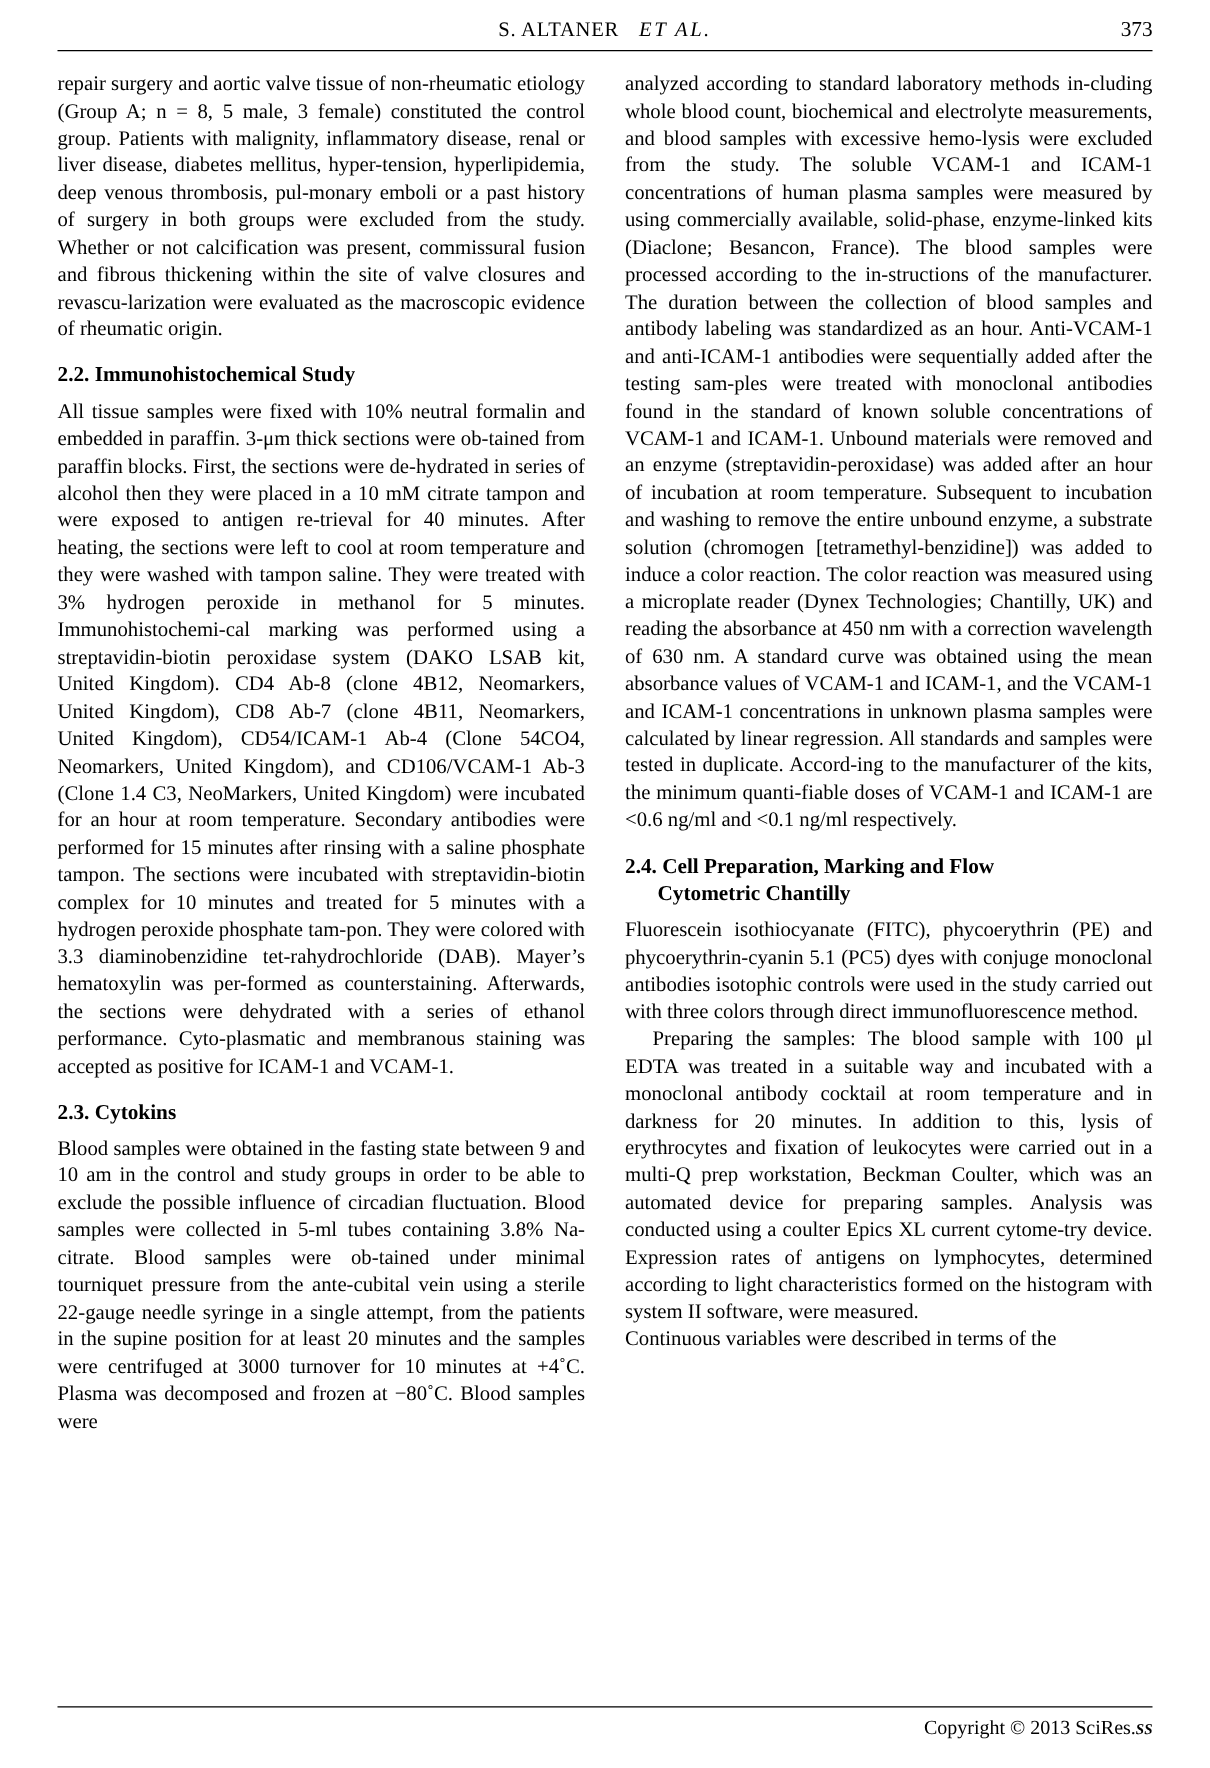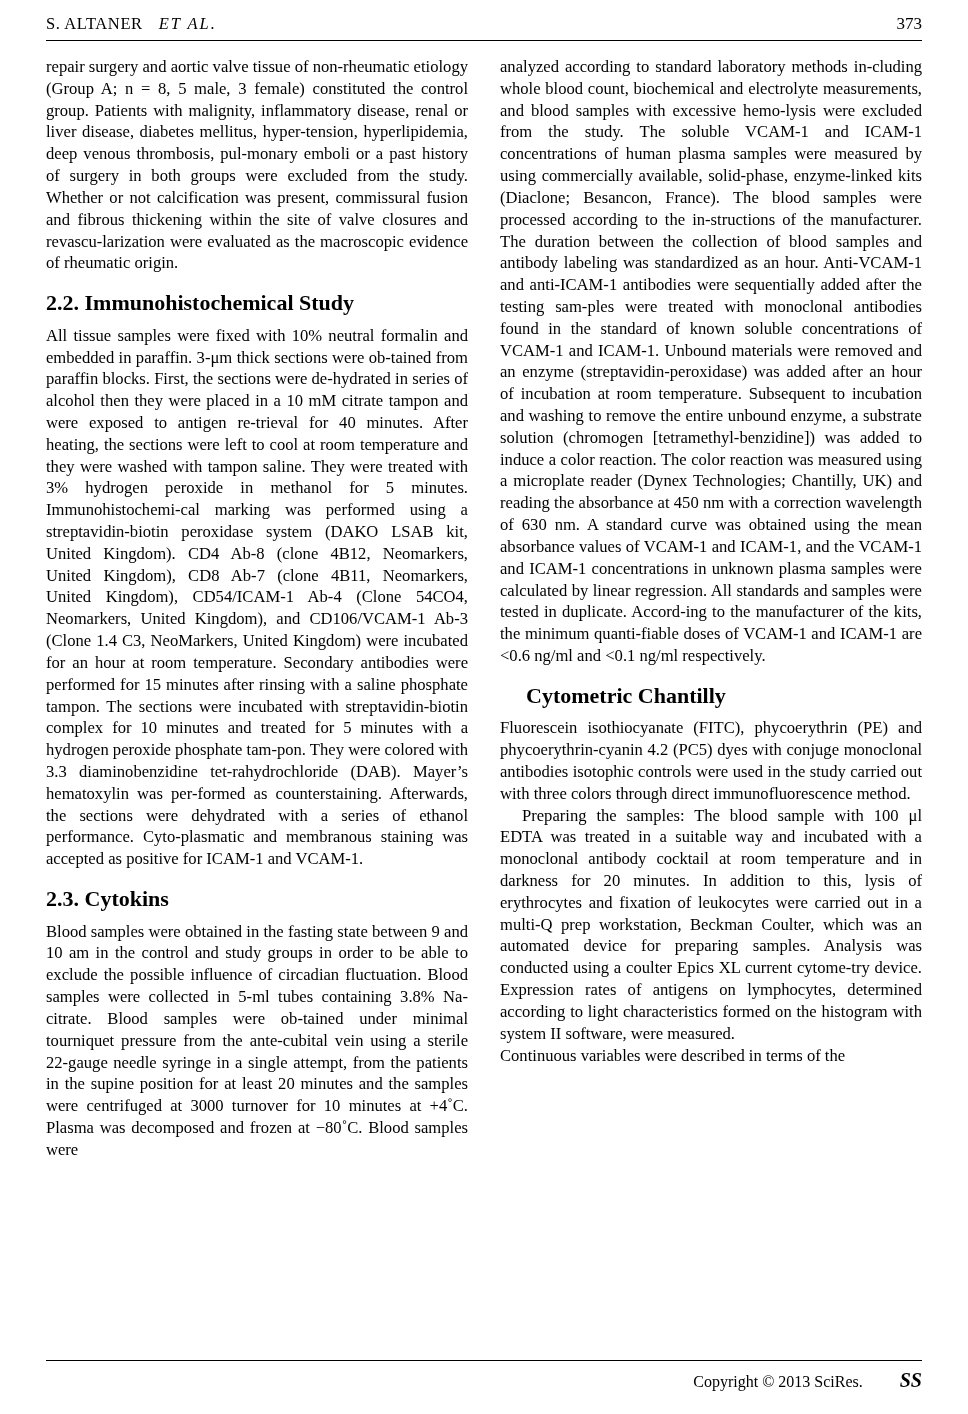--- a/index.html
+++ b/index.html
@@ -22,20 +22,21 @@
     padding: 0 46px;
   }
   
   .runhead {
     position: relative;
     height: 40px;
     padding-top: 14px;
     box-sizing: border-box;
   }
   .runhead-title {
+    text-align: center;
     font-size: 16.5px;
     letter-spacing: 0.6px;
   }
   .runhead-title .et-al {
     font-style: italic;
     margin-left: 16px;
     letter-spacing: 2px;
   }
   .runhead-page {
     position: absolute;
@@ -64,21 +65,21 @@
     font-size: 16.6px;
     line-height: 1.315;
     text-align: justify;
     text-justify: inter-word;
     hyphens: manual;
   }
   p.body.indent {
     text-indent: 22px;
   }
   h2.head {
-    font-size: 22px;
+    font-size: 17px;
     font-weight: bold;
     margin: 15px 0 7px 0;
     line-height: 1.3;
     text-align: left;
   }
   h2.head .cont {
     display: block;
     padding-left: 26px;
   }
   
@@ -94,22 +95,21 @@
   }
   .footer-row {
     display: flex;
     justify-content: flex-end;
     align-items: baseline;
     font-size: 16px;
   }
   .footer-right {
     font-weight: bold;
     font-style: italic;
-    font-size: 20px;
-    margin-left: 37px;
+    font-size: 12px;
   }
 </style>
 </head>
 <body>
 
 <div class="page">
 
   <div class="runhead">
     <div class="runhead-title">
       <span>S. ALTANER</span><span class="et-al">ET  AL.</span>
@@ -124,23 +124,24 @@
       <p class="body">repair surgery and aortic valve tissue of non-rheumatic etiology (Group A; n = 8, 5 male, 3 female) constituted the control group. Patients with malignity, inflammatory disease, renal or liver disease, diabetes mellitus, hyper-tension, hyperlipidemia, deep venous thrombosis, pul-monary emboli or a past history of surgery in both groups were excluded from the study. Whether or not calcification was present, commissural fusion and fibrous thickening within the site of valve closures and revascu-larization were evaluated as the macroscopic evidence of rheumatic origin.</p>
       <h2 class="head">2.2. Immunohistochemical Study</h2>
       <p class="body">All tissue samples were fixed with 10% neutral formalin and embedded in paraffin. 3-μm thick sections were ob-tained from paraffin blocks. First, the sections were de-hydrated in series of alcohol then they were placed in a 10 mM citrate tampon and were exposed to antigen re-trieval for 40 minutes. After heating, the sections were left to cool at room temperature and they were washed with tampon saline. They were treated with 3% hydrogen peroxide in methanol for 5 minutes. Immunohistochemi-cal marking was performed using a streptavidin-biotin peroxidase system (DAKO LSAB kit, United Kingdom). CD4 Ab-8 (clone 4B12, Neomarkers, United Kingdom), CD8 Ab-7 (clone 4B11, Neomarkers, United Kingdom), CD54/ICAM-1 Ab-4 (Clone 54CO4, Neomarkers, United Kingdom), and CD106/VCAM-1 Ab-3 (Clone 1.4 C3, NeoMarkers, United Kingdom) were incubated for an hour at room temperature. Secondary antibodies were performed for 15 minutes after rinsing with a saline phosphate tampon. The sections were incubated with streptavidin-biotin complex for 10 minutes and treated for 5 minutes with a hydrogen peroxide phosphate tam-pon. They were colored with 3.3 diaminobenzidine tet-rahydrochloride (DAB). Mayer’s hematoxylin was per-formed as counterstaining. Afterwards, the sections were dehydrated with a series of ethanol performance. Cyto-plasmatic and membranous staining was accepted as positive for ICAM-1 and VCAM-1.</p>
       <h2 class="head">2.3. Cytokins</h2>
       <p class="body">Blood samples were obtained in the fasting state between 9 and 10 am in the control and study groups in order to be able to exclude the possible influence of circadian fluctuation. Blood samples were collected in 5-ml tubes containing 3.8% Na-citrate. Blood samples were ob-tained under minimal tourniquet pressure from the ante-cubital vein using a sterile 22-gauge needle syringe in a single attempt, from the patients in the supine position for at least 20 minutes and the samples were centrifuged at 3000 turnover for 10 minutes at +4˚C. Plasma was decomposed and frozen at −80˚C. Blood samples were</p>
     </div>
 
     <div class="col">
       <p class="body">analyzed according to standard laboratory methods in-cluding whole blood count, biochemical and electrolyte measurements, and blood samples with excessive hemo-lysis were excluded from the study. The soluble VCAM-1 and ICAM-1 concentrations of human plasma samples were measured by using commercially available, solid-phase, enzyme-linked kits (Diaclone; Besancon, France). The blood samples were processed according to the in-structions of the manufacturer. The duration between the collection of blood samples and antibody labeling was standardized as an hour. Anti-VCAM-1 and anti-ICAM-1 antibodies were sequentially added after the testing sam-ples were treated with monoclonal antibodies found in the standard of known soluble concentrations of VCAM-1 and ICAM-1. Unbound materials were removed and an enzyme (streptavidin-peroxidase) was added after an hour of incubation at room temperature. Subsequent to incubation and washing to remove the entire unbound enzyme, a substrate solution (chromogen [tetramethyl-benzidine]) was added to induce a color reaction. The color reaction was measured using a microplate reader (Dynex Technologies; Chantilly, UK) and reading the absorbance at 450 nm with a correction wavelength of 630 nm. A standard curve was obtained using the mean absorbance values of VCAM-1 and ICAM-1, and the VCAM-1 and ICAM-1 concentrations in unknown plasma samples were calculated by linear regression. All standards and samples were tested in duplicate. Accord-ing to the manufacturer of the kits, the minimum quanti-fiable doses of VCAM-1 and ICAM-1 are &lt;0.6 ng/ml and &lt;0.1 ng/ml respectively.</p>
       <h2 class="head">
+        <span>2.4. Cell Preparation, Marking and Flow</span>
         <span class="cont">Cytometric Chantilly</span>
       </h2>
-      <p class="body">Fluorescein isothiocyanate (FITC), phycoerythrin (PE) and phycoerythrin-cyanin 4.2 (PC5) dyes with conjuge monoclonal antibodies isotophic controls were used in the study carried out with three colors through direct immunofluorescence method.</p>
+      <p class="body">Fluorescein isothiocyanate (FITC), phycoerythrin (PE) and phycoerythrin-cyanin 5.1 (PC5) dyes with conjuge monoclonal antibodies isotophic controls were used in the study carried out with three colors through direct immunofluorescence method.</p>
       <p class="body indent">Preparing the samples: The blood sample with 100 μl EDTA was treated in a suitable way and incubated with a monoclonal antibody cocktail at room temperature and in darkness for 20 minutes. In addition to this, lysis of erythrocytes and fixation of leukocytes were carried out in a multi-Q prep workstation, Beckman Coulter, which was an automated device for preparing samples. Analysis was conducted using a coulter Epics XL current cytome-try device. Expression rates of antigens on lymphocytes, determined according to light characteristics formed on the histogram with system II software, were measured.</p>
       <p class="body">Continuous variables were described in terms of the</p>
     </div>
 
   </div>
 
   <div class="footer">
     <div class="footer-rule"></div>
     <div class="footer-row">
       <span>Copyright © 2013 SciRes.</span>

